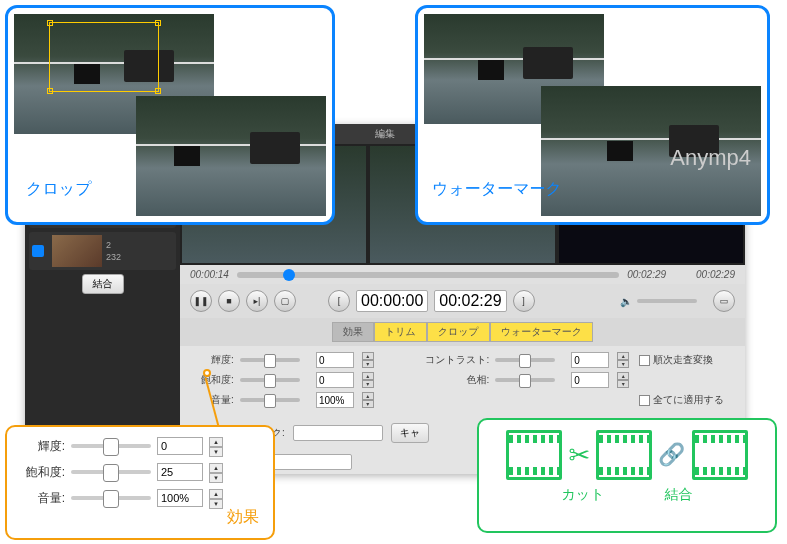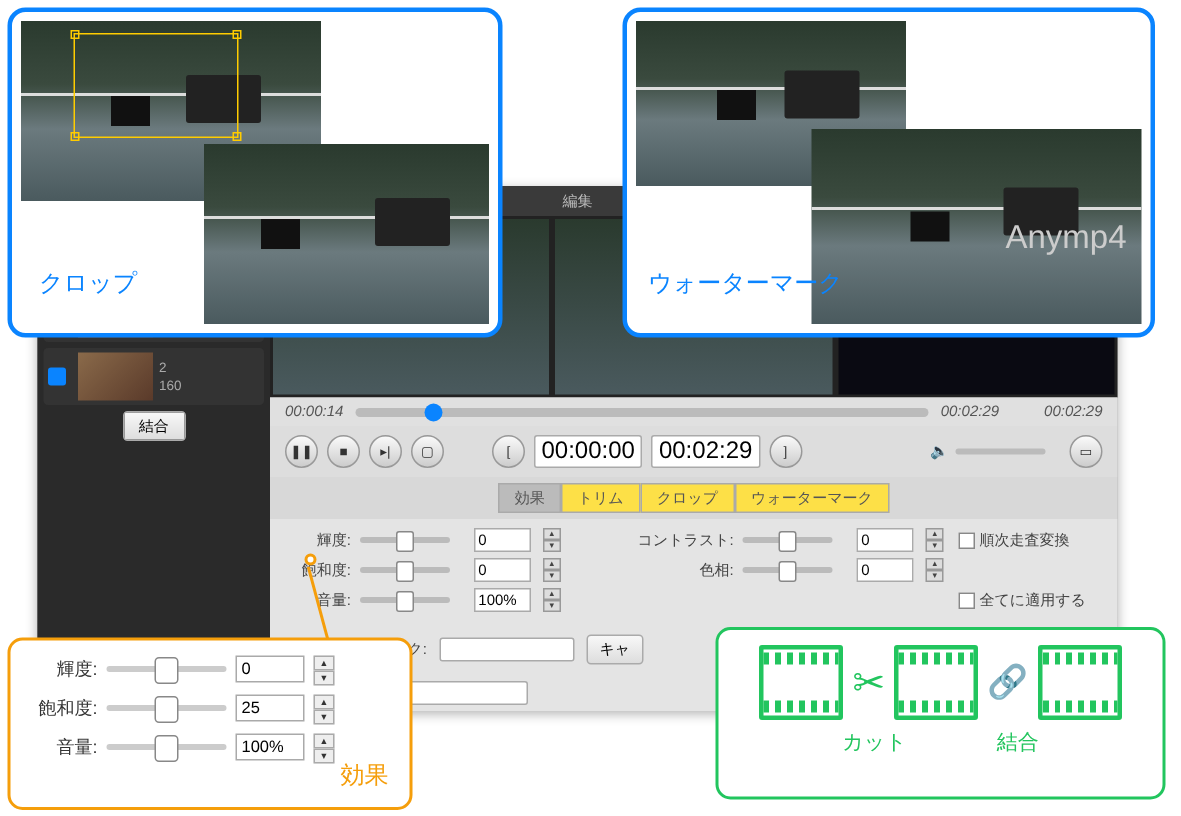--- a/index.html
+++ b/index.html
@@ -100,21 +100,21 @@
         <div class="thumb-meta"><span>2</span><br><span>200</span></div>
       </div>
       <div class="thumb-row">
         <div class="chk" style="background:#fff;border:1px solid #888"></div>
         <div class="thumb"></div>
         <div class="thumb-meta"><span>2</span><br><span>320</span></div>
       </div>
       <div class="thumb-row">
         <div class="chk"></div>
         <div class="thumb"></div>
-        <div class="thumb-meta"><span>2</span><br><span>160</span></div>
+        <div class="thumb-meta"><span>2</span><br><span>232</span></div>
       </div>
       <button class="btn-combine">結合</button>
     </div>
     <div class="right-panel">
       <div class="preview-row">
         <div class="preview-vid">
             <div class="truck" style="left:45%"></div>
           </div>
         <div class="preview-vid"></div>
         <div class="preview-vid dark"></div>

